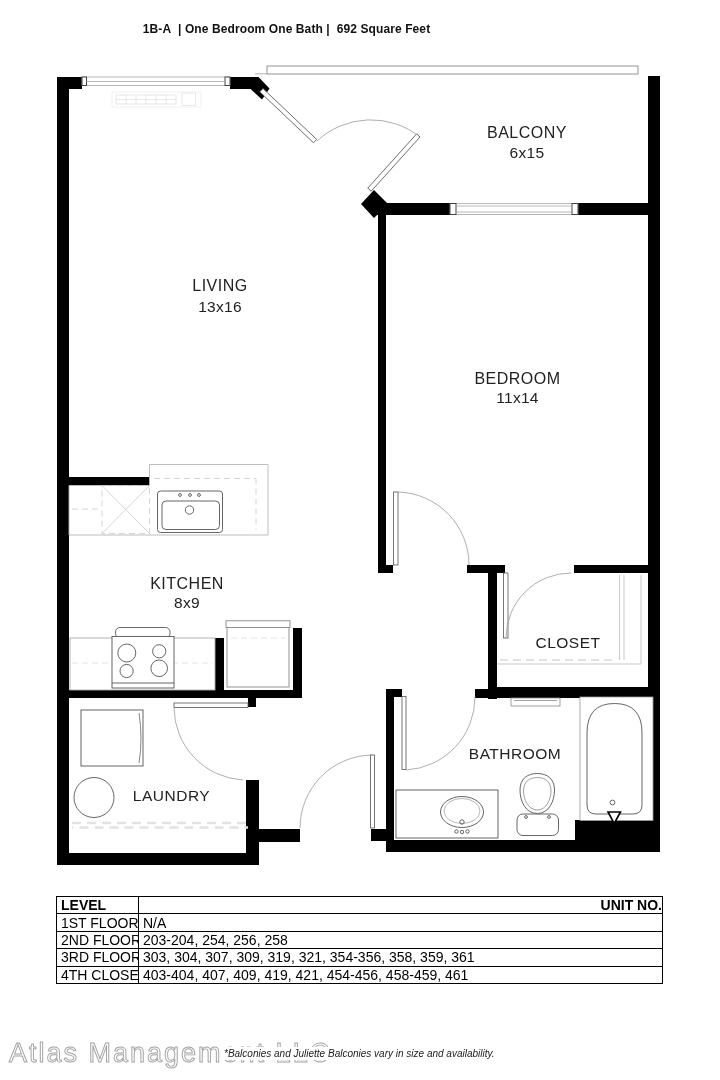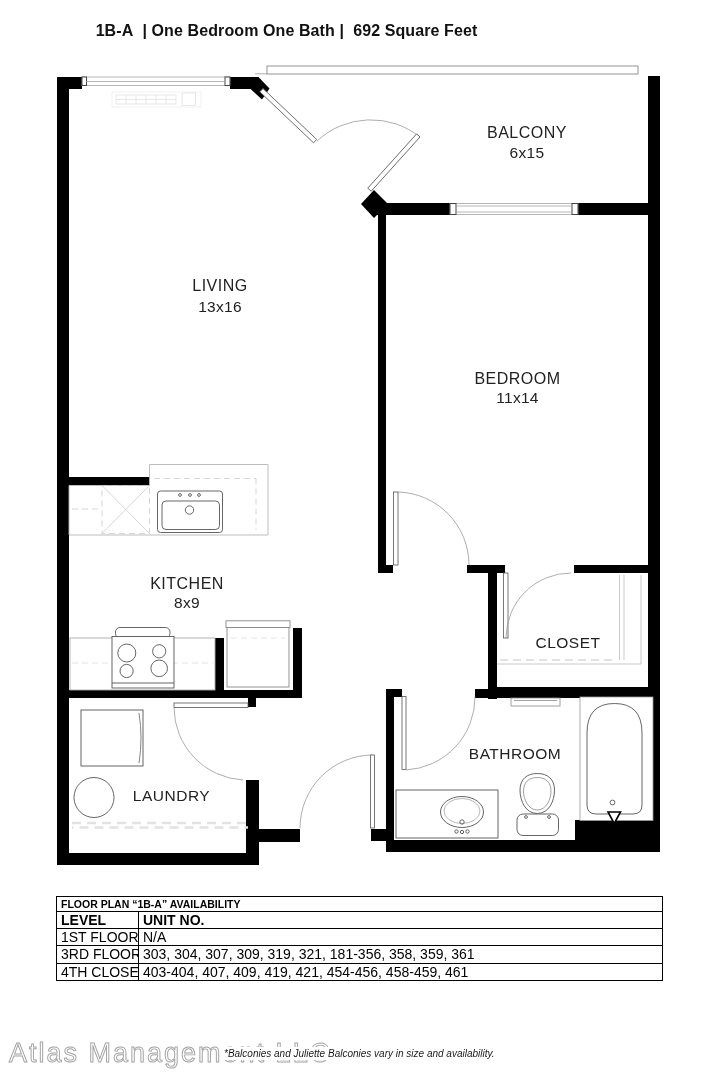--- a/index.html
+++ b/index.html
@@ -1,17 +1,17 @@
 <!DOCTYPE html>
 <html><head>
 <meta charset="utf-8">
 <style>
   html,body{margin:0;padding:0;background:#fff;width:720px;height:1080px;overflow:hidden;}
   body{font-family:"Liberation Sans", sans-serif;position:relative;}
-  .title{position:absolute;left:0;top:22px;width:573px;text-align:center;font-weight:bold;font-size:16px;color:#111;letter-spacing:0.1px;}
+  .title{position:absolute;left:0;top:22px;width:573px;text-align:center;font-weight:bold;font-size:12px;color:#111;letter-spacing:0.1px;}
   svg{position:absolute;left:0;top:0;}
   table{border-collapse:collapse;position:absolute;left:56px;top:896px;width:606px;table-layout:fixed;}
   td{border:1px solid #000;font-size:14px;color:#000;padding:0 0 0 4px;white-space:nowrap;overflow:hidden;vertical-align:middle;}
   .wm{position:absolute;left:9px;top:1038px;font-size:27px;color:transparent;-webkit-text-stroke:0.95px #a3a3a3;letter-spacing:2px;white-space:nowrap;}
   .disc{position:absolute;left:220px;top:1047px;font-size:10px;font-style:italic;color:#1a1a1a;background:#fff;padding:1px 4px;white-space:nowrap;}
 </style>
 </head>
 <body>
 
 <div class="title">1B-A&nbsp; | One Bedroom One Bath |&nbsp; 692 Square Feet</div>
@@ -254,34 +254,35 @@
 </g>
 
 </svg>
 
 <table>
  <colgroup>
       <col style="width:82px">
       <col style="width:524px">
     </colgroup>
  <tbody>
-      <tr>
-        <td colspan="2" style="height:13.5px;font-weight:bold;font-size:10.5px;">FLOOR PLAN “1B-A” AVAILABILITY</td>
-      </tr>
  <tr>
         <td style="height:16.4px;font-weight:bold;">LEVEL</td>
-        <td style="font-weight:bold;">UNIT NO.</td>
+        <td style="font-weight:bold;text-align:right;">UNIT NO.</td>
       </tr>
  <tr>
         <td style="height:16.4px;">1ST FLOOR</td>
         <td>N/A</td>
       </tr>
  <tr>
+        <td style="height:16.4px;">2ND FLOOR</td>
+        <td>203-204, 254, 256, 258</td>
+      </tr>
+ <tr>
         <td style="height:16.4px;">3RD FLOOR</td>
-        <td>303, 304, 307, 309, 319, 321, 181-356, 358, 359, 361</td>
+        <td>303, 304, 307, 309, 319, 321, 354-356, 358, 359, 361</td>
       </tr>
  <tr>
         <td style="height:16.4px;">4TH CLOSET</td>
         <td>403-404, 407, 409, 419, 421, 454-456, 458-459, 461</td>
       </tr>
 </tbody>
   </table>
 
 <div class="wm">Atlas Management LLC</div>
 

